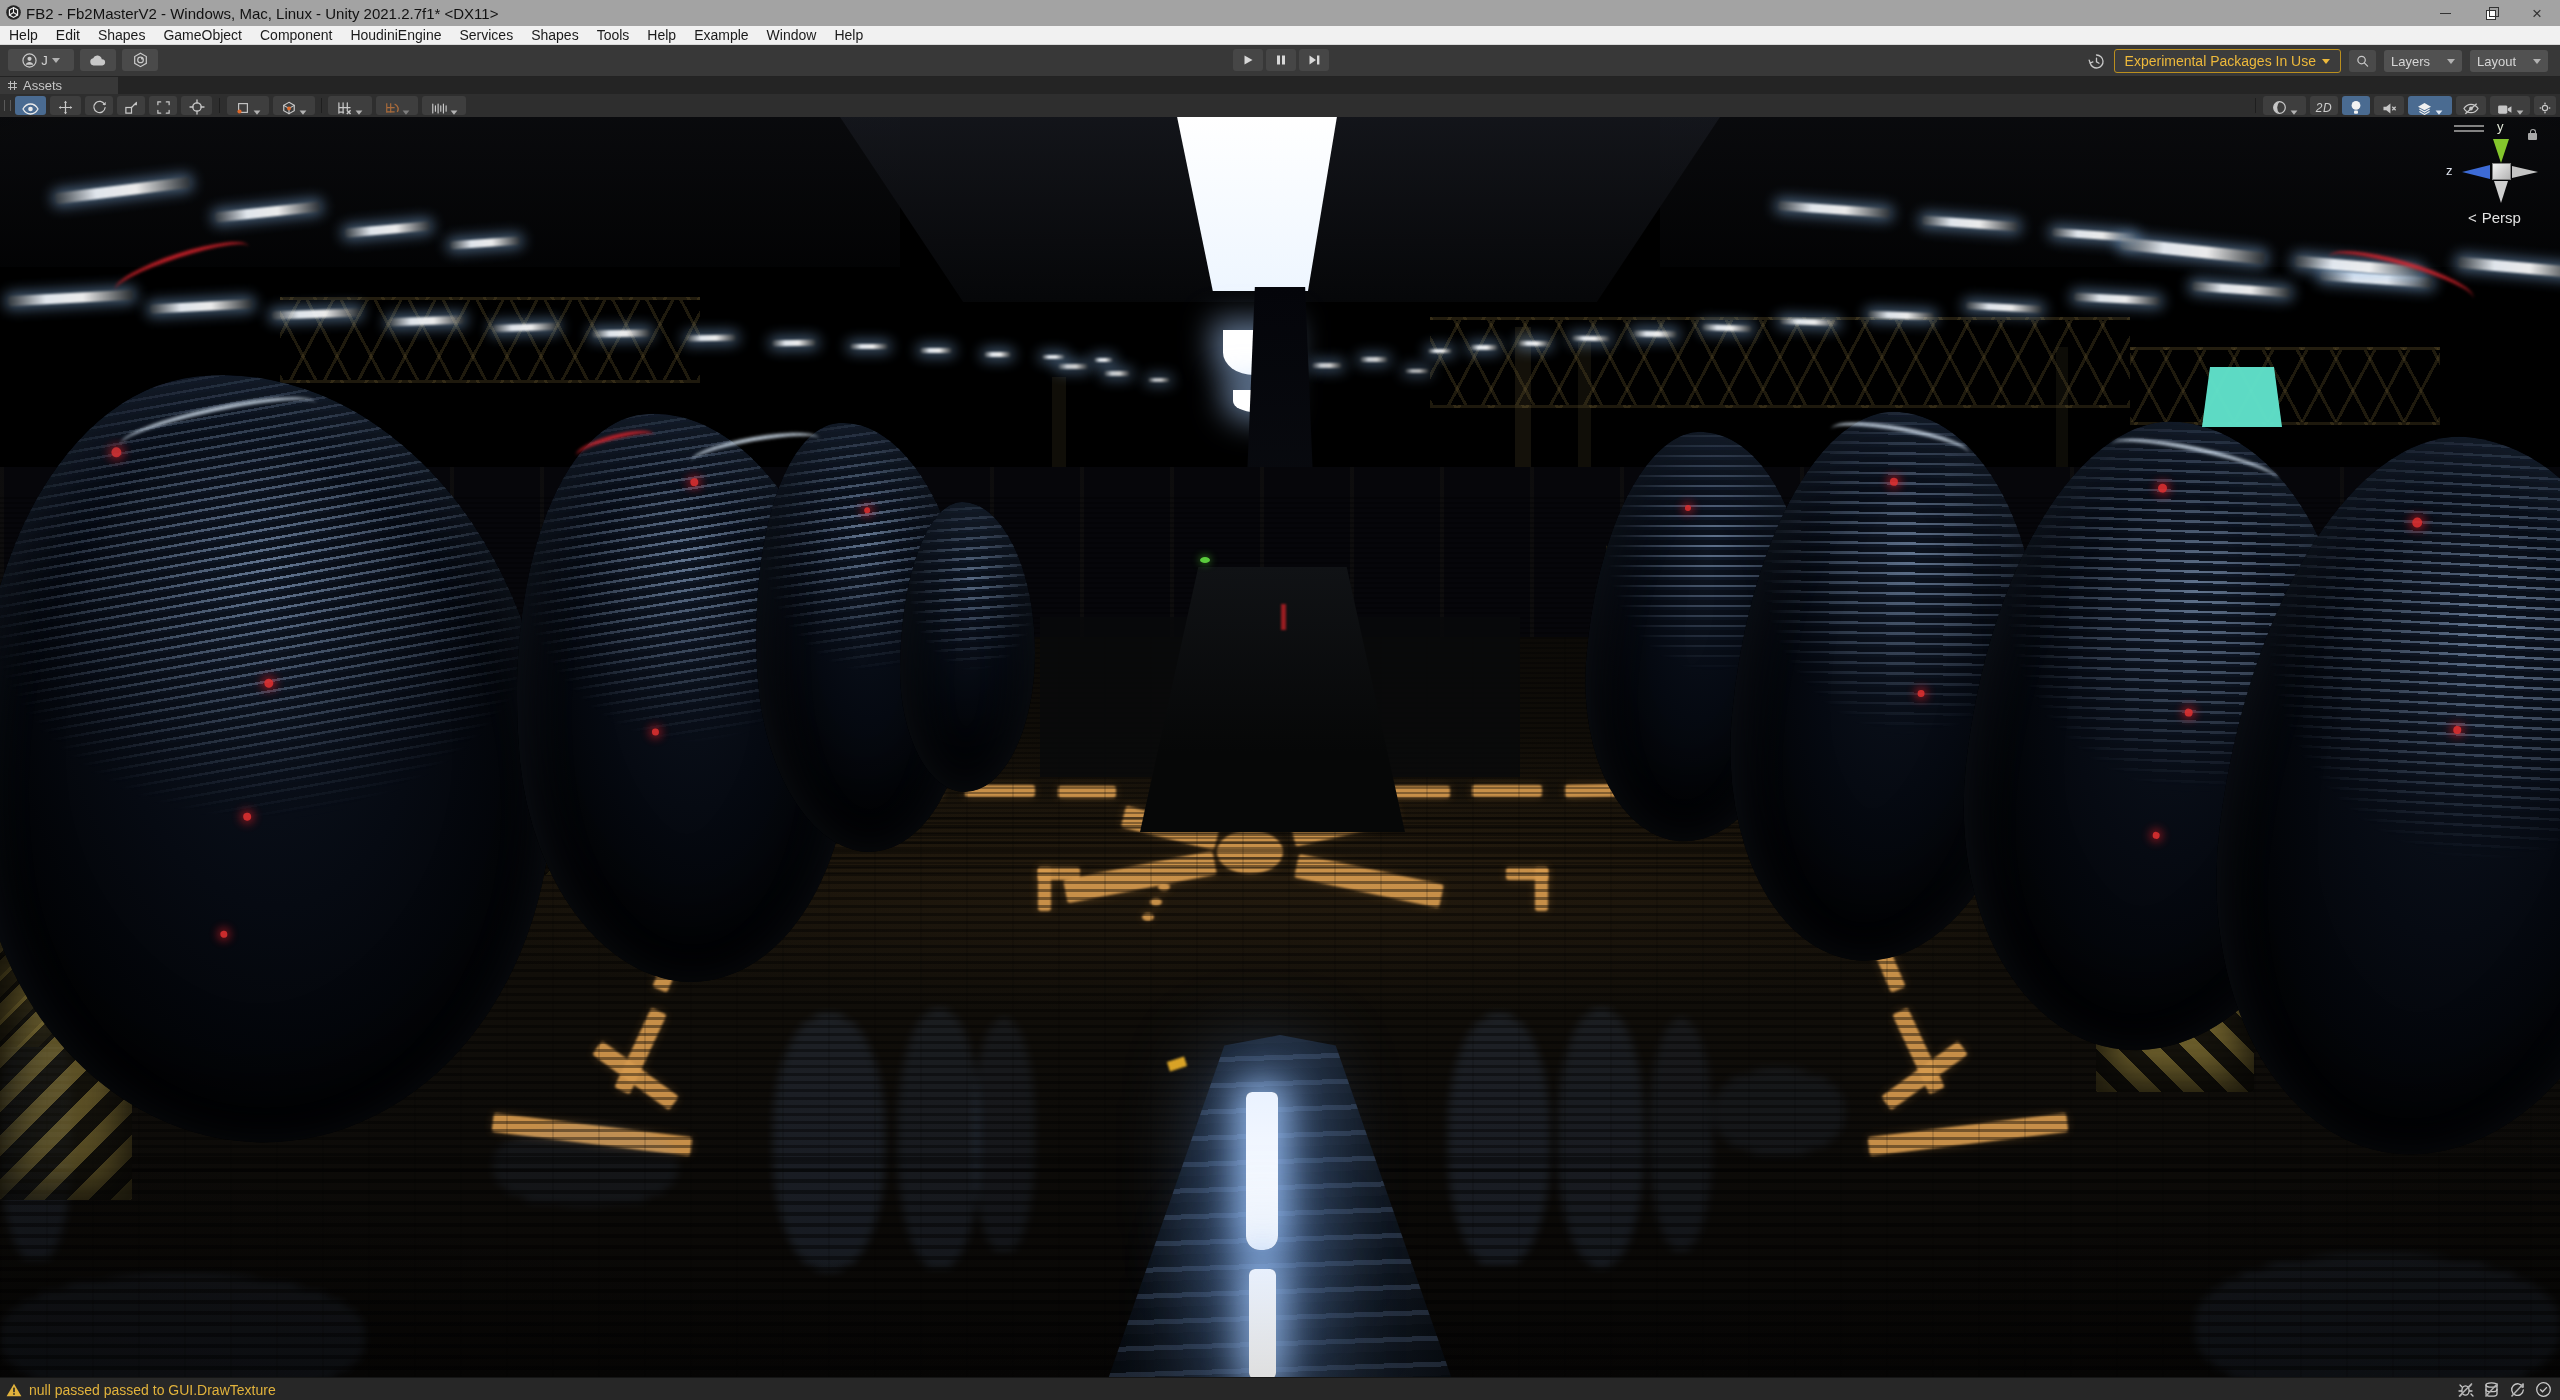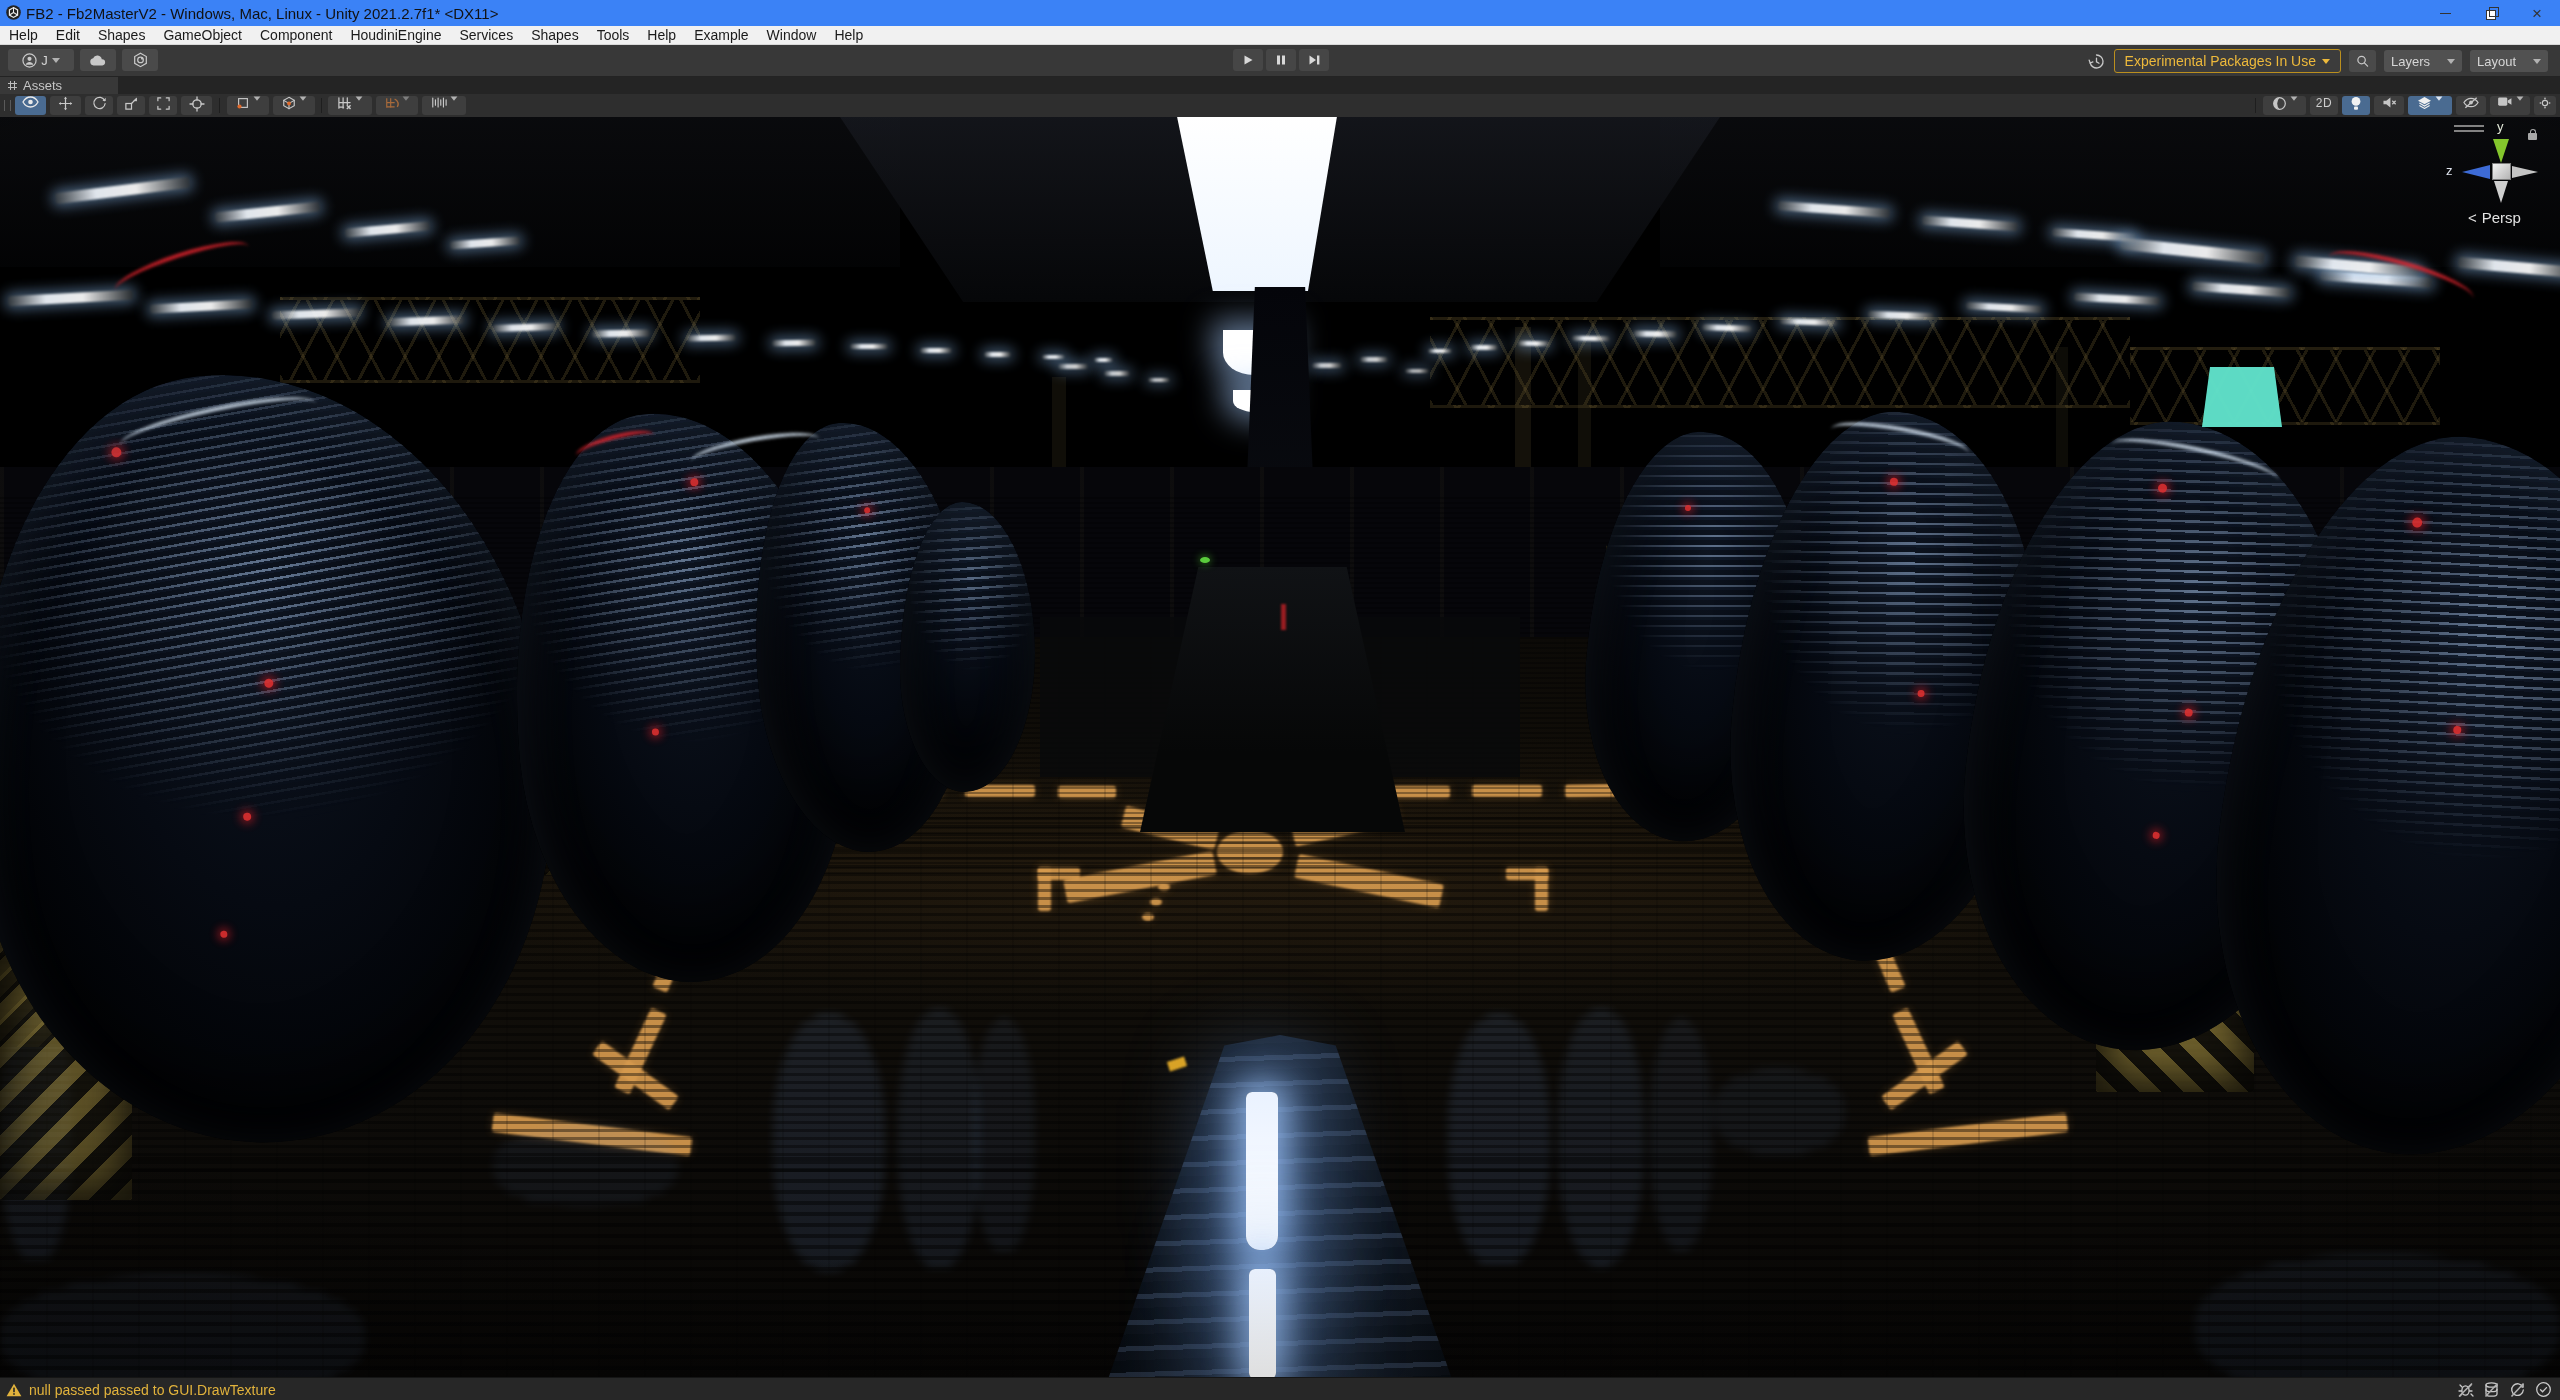--- a/index.html
+++ b/index.html
@@ -1,18 +1,18 @@
 <!DOCTYPE html>
 <html><head>
 <meta charset="utf-8">
 <style>
   html,body{margin:0;padding:0;background:#000;width:2560px;height:1400px;overflow:hidden;
     font-family:"Liberation Sans",sans-serif;-webkit-font-smoothing:antialiased;}
   
-  #titlebar{position:absolute;left:0;top:0;width:2560px;height:26px;background:#3b82f6;color:#000;}
+  #titlebar{position:absolute;left:0;top:0;width:2560px;height:26px;background:#a3a3a3;color:#000;}
   #titlebar .title{position:absolute;left:26px;top:5px;font-size:15px;color:#111;white-space:nowrap;}
   #unity-logo{position:absolute;left:5px;top:4px;width:17px;height:17px;}
   .winbtn{position:absolute;top:0;width:46px;height:26px;display:flex;align-items:center;justify-content:center;color:#333;}
   #btn-min{right:92px;} #btn-restore{right:46px;} #btn-close{right:0;}
   #btn-min .bar{width:11px;height:1px;background:#333;}
   .restore-glyph{position:relative;width:10px;height:10px;}
   .restore-glyph .b1{position:absolute;left:0;top:2px;width:8px;height:8px;border:1px solid #333;background:#fdfdfd;}
   .restore-glyph .b2{position:absolute;left:3px;top:-1px;width:8px;height:8px;border:1px solid #333;}
   #btn-close span{font-size:17px;line-height:17px;color:#333;}
   
@@ -32,21 +32,21 @@
   .icon-stroke{stroke:#c9c9c9;fill:none;stroke-width:1.3;stroke-linecap:round;}
   
   #tabbar{position:absolute;left:0;top:77px;width:2560px;height:17px;background:#242424;}
   #scene-tab{position:absolute;left:0;top:0;width:118px;height:17px;background:#383838;display:flex;align-items:center;gap:6px;padding-left:8px;box-sizing:border-box;}
   #scene-tab .grid-ic{width:9px;height:9px;background:
     linear-gradient(90deg,transparent 2px,#bdbdbd 2px 3px,transparent 3px 6px,#bdbdbd 6px 7px,transparent 7px),
     linear-gradient(0deg,transparent 2px,#bdbdbd 2px 3px,transparent 3px 6px,#bdbdbd 6px 7px,transparent 7px);}
   #scene-tab .lbl{font-size:13px;color:#c6c6c6;}
   
   #stoolbar{position:absolute;left:0;top:94px;width:2560px;height:23px;background:#2e2e2e;border-bottom:1px solid #171717;}
-  .stb{position:absolute;top:2px;height:19px;background:#3e3e3e;border-radius:3px;display:flex;align-items:flex-start;justify-content:center;gap:3px;box-sizing:border-box;padding:0 4px;}
+  .stb{position:absolute;top:2px;height:19px;background:#3e3e3e;border-radius:3px;display:flex;align-items:flex-end;justify-content:center;gap:3px;box-sizing:border-box;padding:0 4px;font-style:italic;}
   .stb.sel{background:#4a6b91;}
   .stb .caret{transform:scale(.85);}
   .ssep{position:absolute;top:4px;width:1px;height:15px;background:#1e1e1e;}
   .handle2{position:absolute;top:6px;width:5px;height:11px;border-left:1px solid #5a5a5a;border-right:1px solid #5a5a5a;}
   .twod{font-size:12px;color:#cdcdcd;letter-spacing:.5px;}
   
   #viewport{position:absolute;left:0;top:117px;width:2560px;height:1260px;background:#000;overflow:hidden;}
   .canopy{position:absolute;background:linear-gradient(180deg,rgba(22,24,30,.85),rgba(6,7,9,.95));}
   .truss{position:absolute;opacity:.75;background:
     repeating-linear-gradient(62deg,rgba(140,118,62,.30) 0 3px,transparent 3px 30px),

